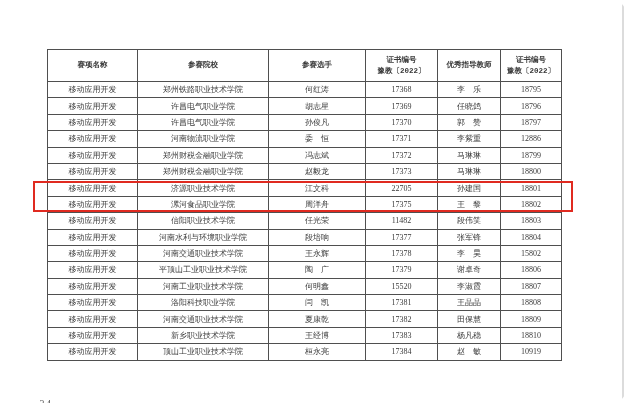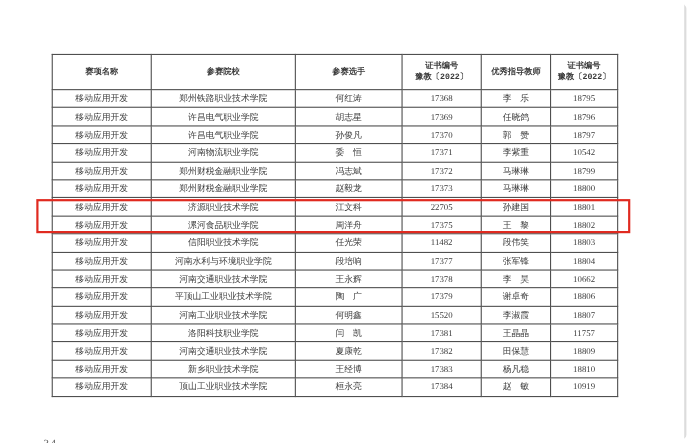--- a/index.html
+++ b/index.html
@@ -113,21 +113,21 @@
             <td>17370</td>
             <td>郭　赞</td>
             <td>18797</td>
           </tr>
           <tr>
             <td>移动应用开发</td>
             <td>河南物流职业学院</td>
             <td>委　恒</td>
             <td>17371</td>
             <td>李紫重</td>
-            <td>10542</td>
+            <td>12886</td>
           </tr>
           <tr>
             <td>移动应用开发</td>
             <td>郑州财税金融职业学院</td>
             <td>冯志斌</td>
             <td>17372</td>
             <td>马琳琳</td>
             <td>18799</td>
           </tr>
           <tr>
@@ -169,21 +169,21 @@
             <td>17377</td>
             <td>张军锋</td>
             <td>18804</td>
           </tr>
           <tr>
             <td>移动应用开发</td>
             <td>河南交通职业技术学院</td>
             <td>王永辉</td>
             <td>17378</td>
             <td>李　昊</td>
-            <td>10662</td>
+            <td>15802</td>
           </tr>
           <tr>
             <td>移动应用开发</td>
             <td>平顶山工业职业技术学院</td>
             <td>陶　广</td>
             <td>17379</td>
             <td>谢卓奇</td>
             <td>18806</td>
           </tr>
           <tr>
@@ -193,21 +193,21 @@
             <td>15520</td>
             <td>李淑霞</td>
             <td>18807</td>
           </tr>
           <tr>
             <td>移动应用开发</td>
             <td>洛阳科技职业学院</td>
             <td>闫　凯</td>
             <td>17381</td>
             <td>王晶晶</td>
-            <td>11757</td>
+            <td>18808</td>
           </tr>
           <tr>
             <td>移动应用开发</td>
             <td>河南交通职业技术学院</td>
             <td>夏康乾</td>
             <td>17382</td>
             <td>田保慧</td>
             <td>18809</td>
           </tr>
           <tr>

